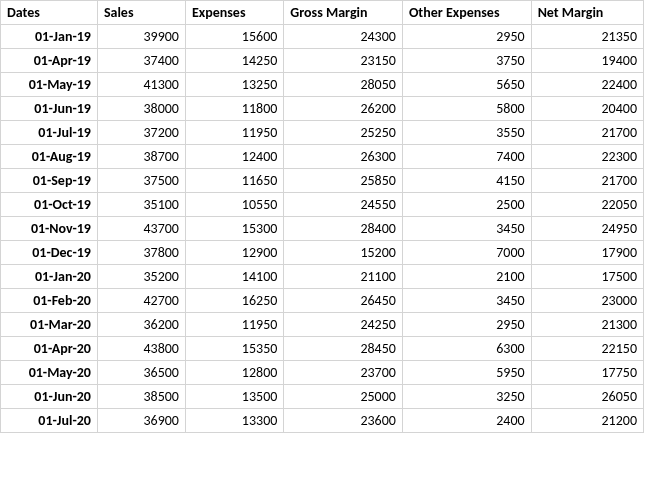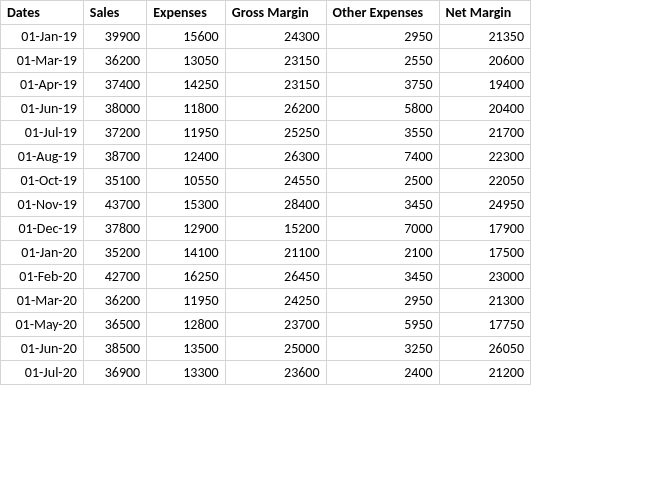--- a/index.html
+++ b/index.html
@@ -5,39 +5,40 @@
   body {
     margin: 0;
     padding: 0;
     font-family: Calibri, Arial, sans-serif;
     font-size: 14px;
     color: #000;
     background: #fff;
   }
   table {
     border-collapse: collapse;
-    width: 531px;
+    width: 644px;
   }
   th, td {
     border: 1px solid #d4d4d4;
     padding: 3px 6px;
     height: 20px;
     box-sizing: border-box;
     white-space: nowrap;
   }
   th {
     text-align: left;
     font-weight: bold;
     background: #fff;
   }
   td {
     text-align: right;
   }
   td.date {
     text-align: right;
+    font-weight: bold;
   }
   col.c-dates { width: 98px; }
   col.c-sales { width: 90px; }
   col.c-expenses { width: 100px; }
   col.c-gross { width: 120px; }
   col.c-other { width: 130px; }
   col.c-net { width: 114px; }
 </style>
 </head>
 <body>
@@ -64,36 +65,36 @@
   <tbody id="tbody">
   <tr>
         <td class="date">01-Jan-19</td>
         <td>39900</td>
         <td>15600</td>
         <td>24300</td>
         <td>2950</td>
         <td>21350</td>
       </tr>
       <tr>
-        <td class="date">01-Mar-19</td>
-        <td>36200</td>
-        <td>13050</td>
-        <td>23150</td>
-        <td>2550</td>
-        <td>20600</td>
-      </tr>
-      <tr>
         <td class="date">01-Apr-19</td>
         <td>37400</td>
         <td>14250</td>
         <td>23150</td>
         <td>3750</td>
         <td>19400</td>
       </tr>
       <tr>
+        <td class="date">01-May-19</td>
+        <td>41300</td>
+        <td>13250</td>
+        <td>28050</td>
+        <td>5650</td>
+        <td>22400</td>
+      </tr>
+      <tr>
         <td class="date">01-Jun-19</td>
         <td>38000</td>
         <td>11800</td>
         <td>26200</td>
         <td>5800</td>
         <td>20400</td>
       </tr>
       <tr>
         <td class="date">01-Jul-19</td>
         <td>37200</td>
@@ -104,20 +105,28 @@
       </tr>
       <tr>
         <td class="date">01-Aug-19</td>
         <td>38700</td>
         <td>12400</td>
         <td>26300</td>
         <td>7400</td>
         <td>22300</td>
       </tr>
       <tr>
+        <td class="date">01-Sep-19</td>
+        <td>37500</td>
+        <td>11650</td>
+        <td>25850</td>
+        <td>4150</td>
+        <td>21700</td>
+      </tr>
+      <tr>
         <td class="date">01-Oct-19</td>
         <td>35100</td>
         <td>10550</td>
         <td>24550</td>
         <td>2500</td>
         <td>22050</td>
       </tr>
       <tr>
         <td class="date">01-Nov-19</td>
         <td>43700</td>
@@ -152,20 +161,28 @@
       </tr>
       <tr>
         <td class="date">01-Mar-20</td>
         <td>36200</td>
         <td>11950</td>
         <td>24250</td>
         <td>2950</td>
         <td>21300</td>
       </tr>
       <tr>
+        <td class="date">01-Apr-20</td>
+        <td>43800</td>
+        <td>15350</td>
+        <td>28450</td>
+        <td>6300</td>
+        <td>22150</td>
+      </tr>
+      <tr>
         <td class="date">01-May-20</td>
         <td>36500</td>
         <td>12800</td>
         <td>23700</td>
         <td>5950</td>
         <td>17750</td>
       </tr>
       <tr>
         <td class="date">01-Jun-20</td>
         <td>38500</td>

